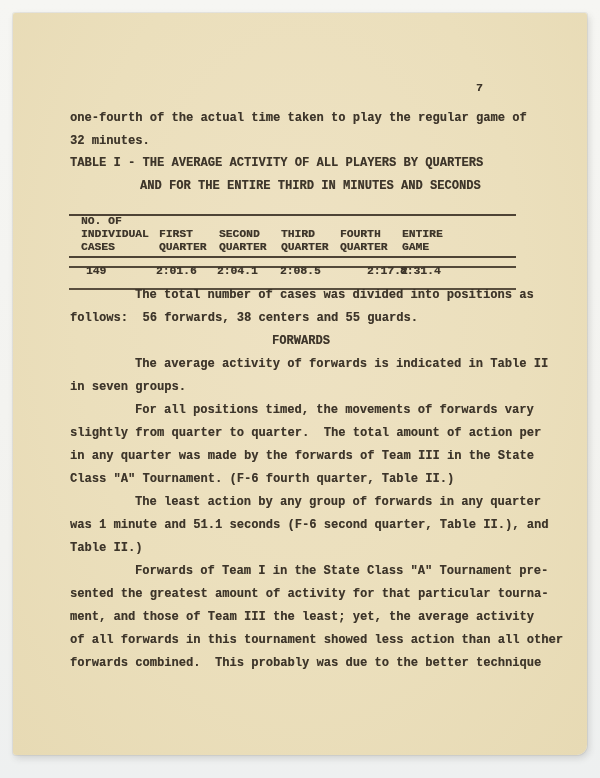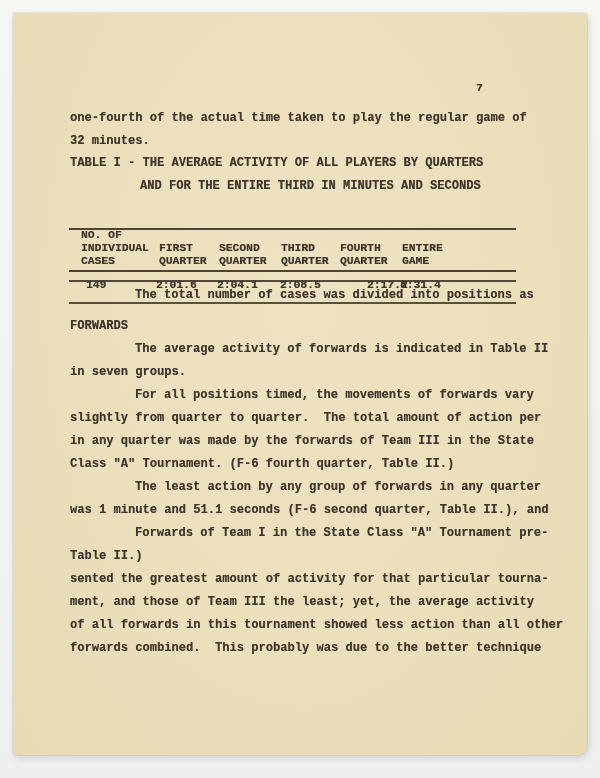--- a/index.html
+++ b/index.html
@@ -34,24 +34,24 @@
   .intro .line{height:22.5px;line-height:22.5px;}
   .bodytext{top:271px;}
   .bodytext .line{height:23px;line-height:23px;}
   .line{
     white-space:pre;
     font-size:12px;
     letter-spacing:0.05px;
   }
   .line.indent{text-indent:65px;}
   .line.tindent{text-indent:70px;}
-  .line.center{margin-top:8px;}
+  .line.center{text-align:center;}
   
   .table1{
-    position:absolute;left:56px;top:214px;width:447px;height:80px;
+    position:absolute;left:56px;top:200px;width:447px;height:80px;
   }
   .rule{position:absolute;left:0;width:447px;background:rgba(56,46,34,0.88);}
   .rule.top{top:1px;height:2px;}
   .rule.mid{top:43px;height:8px;background:none;border-top:2px solid rgba(56,46,34,0.88);border-bottom:2px solid rgba(56,46,34,0.85);}
   .rule.bottom{top:75px;height:2px;background:rgba(56,46,34,0.82);}
   .thead .col{position:absolute;top:15px;}
   .thead .col.first{top:2px;}
   .thead .col .hline{height:13px;line-height:13px;white-space:pre;font-size:11.3px;}
   .trow .cell{position:absolute;top:52px;height:13px;line-height:13px;white-space:pre;font-size:11.3px;}
   .hcol-0{left:12px;} .hcol-1{left:90px;} .hcol-2{left:150px;} .hcol-3{left:212px;} .hcol-4{left:271px;} .hcol-5{left:333px;}
@@ -108,31 +108,32 @@
           <span class="cell dcol-2">2:04.1</span>
           <span class="cell dcol-3">2:08.5</span>
           <span class="cell dcol-4">2:17.2</span>
           <span class="cell dcol-5">8:31.4</span>
         </div>
       <div class="rule bottom"></div>
     </div>
 
     <div class="textblock bodytext ink">
         <div class="line indent">The total number of cases was divided into positions as</div>
+        <div class="line">follows:  56 forwards, 38 centers and 55 guards.</div>
         <div class="line center">FORWARDS</div>
         <div class="line indent">The average activity of forwards is indicated in Table II</div>
         <div class="line">in seven groups.</div>
         <div class="line indent">For all positions timed, the movements of forwards vary</div>
         <div class="line">slightly from quarter to quarter.  The total amount of action per</div>
         <div class="line">in any quarter was made by the forwards of Team III in the State</div>
         <div class="line">Class "A" Tournament. (F-6 fourth quarter, Table II.)</div>
         <div class="line indent">The least action by any group of forwards in any quarter</div>
         <div class="line">was 1 minute and 51.1 seconds (F-6 second quarter, Table II.), and</div>
+        <div class="line">Table II.)</div>
         <div class="line indent">Forwards of Team I in the State Class "A" Tournament pre-</div>
-        <div class="line">Table II.)</div>
         <div class="line">sented the greatest amount of activity for that particular tourna-</div>
         <div class="line">ment, and those of Team III the least; yet, the average activity</div>
         <div class="line">of all forwards in this tournament showed less action than all other</div>
         <div class="line">forwards combined.  This probably was due to the better technique</div>
       </div>
 
   </div>
 </div>
 
 </body></html>

